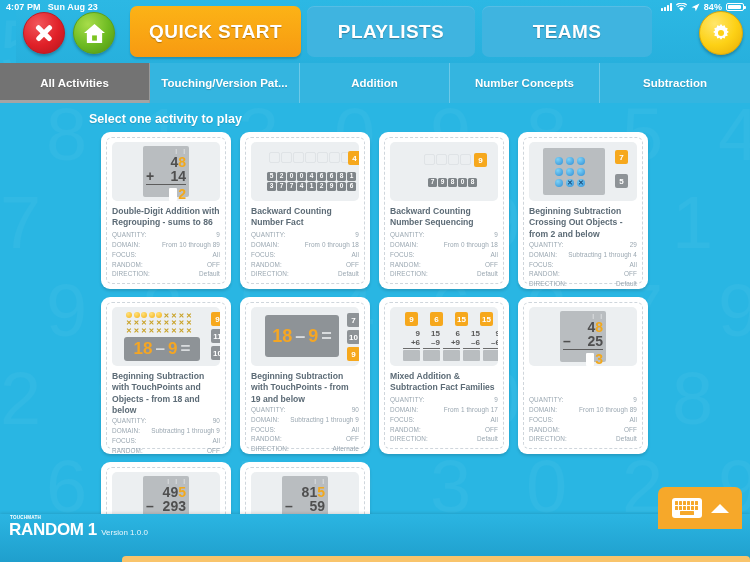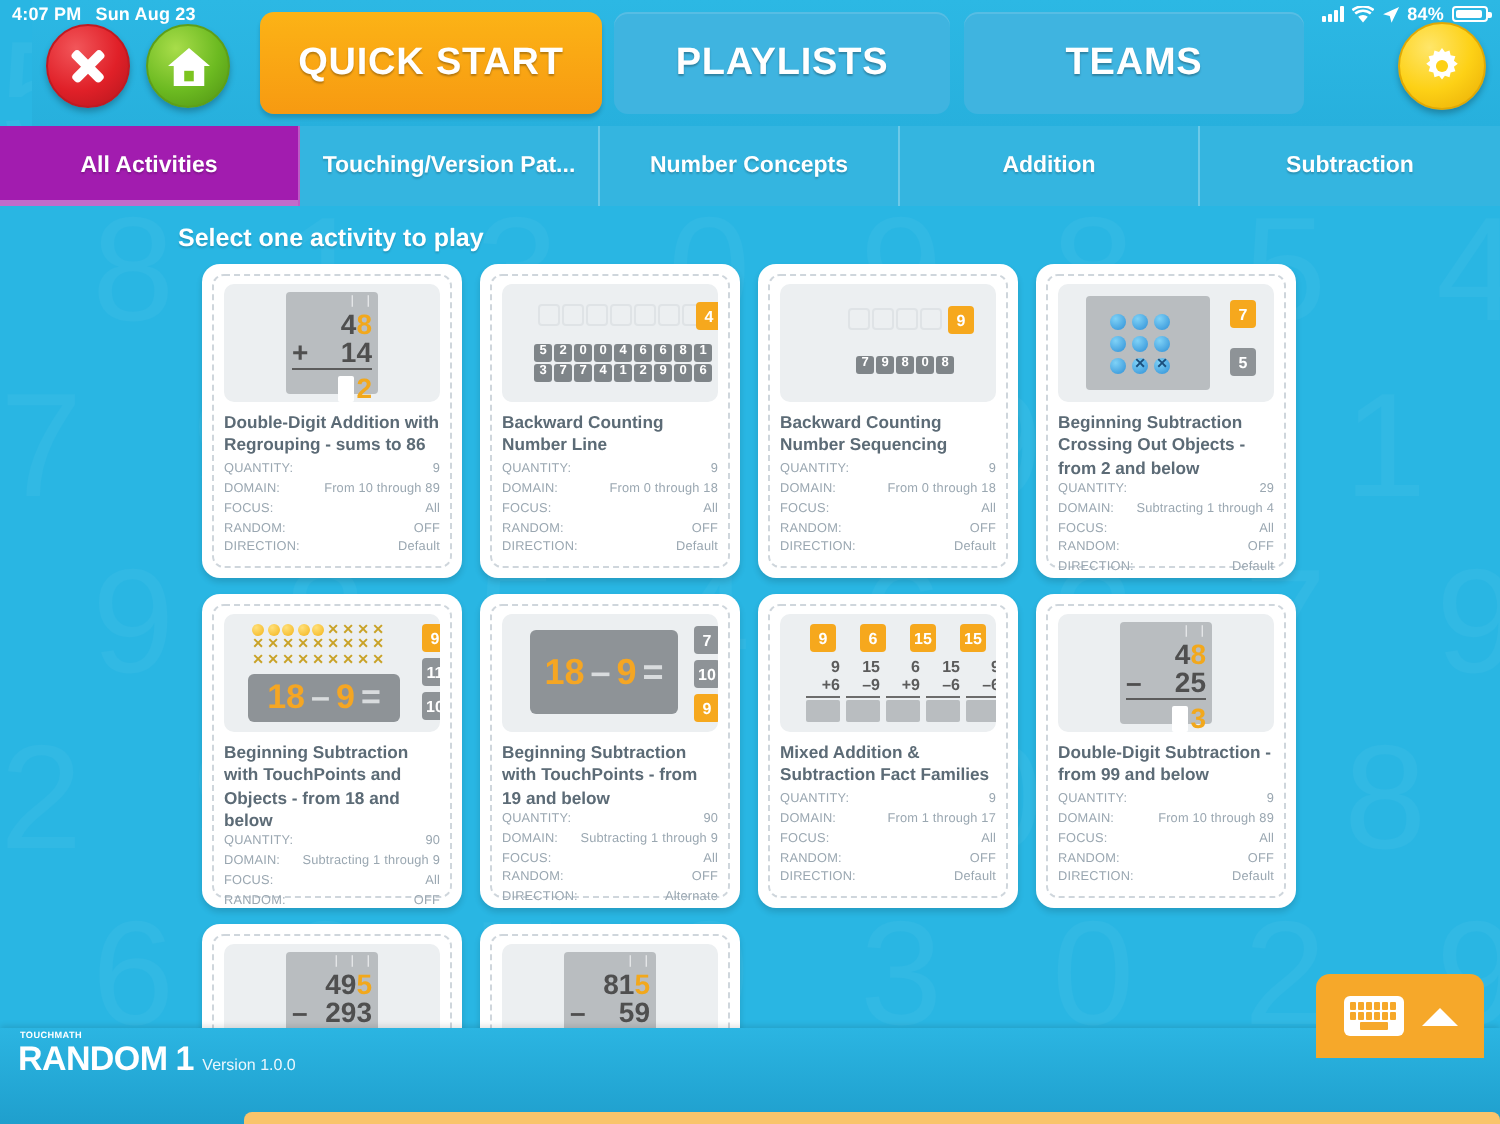--- a/index.html
+++ b/index.html
@@ -124,21 +124,21 @@
   .subtab {
     flex: 0 0 auto;
     display: flex; align-items: center; justify-content: center;
     color: #ffffff; font-size: 11.5px; font-weight: bold;
     border-right: 1px solid rgba(255,255,255,.28);
     text-shadow: 0 1px 1px rgba(0,0,0,.2);
     cursor: pointer;
     height: 100%;
   }
   .subtab.active {
-    background: #a21caf;
+    background: #737373;
     box-shadow: inset 0 -3px 0 rgba(255,255,255,.35);
   }
   .subtab:nth-child(1) { width: 150px; }
   .subtab:nth-child(2) { width: 150px; }
   .subtab:nth-child(3) { width: 150px; }
   .subtab:nth-child(4) { width: 150px; }
   .subtab:nth-child(5) { width: 150px; border-right: none; }
 
   
   #content {
@@ -457,24 +457,24 @@
 </div>
 
 <div id="subtabs">
   <div class="subtab active">
     <span>All Activities</span>
   </div>
   <div class="subtab">
     <span>Touching/Version Pat...</span>
   </div>
   <div class="subtab">
+    <span>Addition</span>
+  </div>
+  <div class="subtab">
     <span>Number Concepts</span>
-  </div>
-  <div class="subtab">
-    <span>Addition</span>
   </div>
   <div class="subtab">
     <span>Subtraction</span>
   </div>
 </div>
 
 <div id="content">
   <div id="page-title">Select one activity to play</div>
   <div id="card-grid">
       <div class="card">
@@ -553,21 +553,21 @@
               <div class="tile">7</div>
               <div class="tile">7</div>
               <div class="tile">4</div>
               <div class="tile">1</div>
               <div class="tile">2</div>
               <div class="tile">9</div>
               <div class="tile">0</div>
               <div class="tile">6</div>
             </div>
           </div>
-          <div class="card-title">Backward Counting Number Line</div>
+          <div class="card-title">Backward Counting Number Fact</div>
           <div class="stats">
             <div class="stat-row">
               <span class="k">QUANTITY:</span>
               <span class="v">9</span>
             </div>
             <div class="stat-row">
               <span class="k">DOMAIN:</span>
               <span class="v">From 0 through 18</span>
             </div>
             <div class="stat-row">
@@ -852,21 +852,20 @@
                 <span>2</span>
                 <span>5</span>
               </div>
               <div class="vm-rule"></div>
               <div class="vm-ans">
                 <span class="vm-blank"></span>
                 <span style="color: rgb(242, 168, 28); font-size: 14px; font-weight: bold;">3</span>
               </div>
             </div>
           </div>
-          <div class="card-title">Double-Digit Subtraction - from 99 and below</div>
           <div class="stats">
             <div class="stat-row">
               <span class="k">QUANTITY:</span>
               <span class="v">9</span>
             </div>
             <div class="stat-row">
               <span class="k">DOMAIN:</span>
               <span class="v">From 10 through 89</span>
             </div>
             <div class="stat-row">

